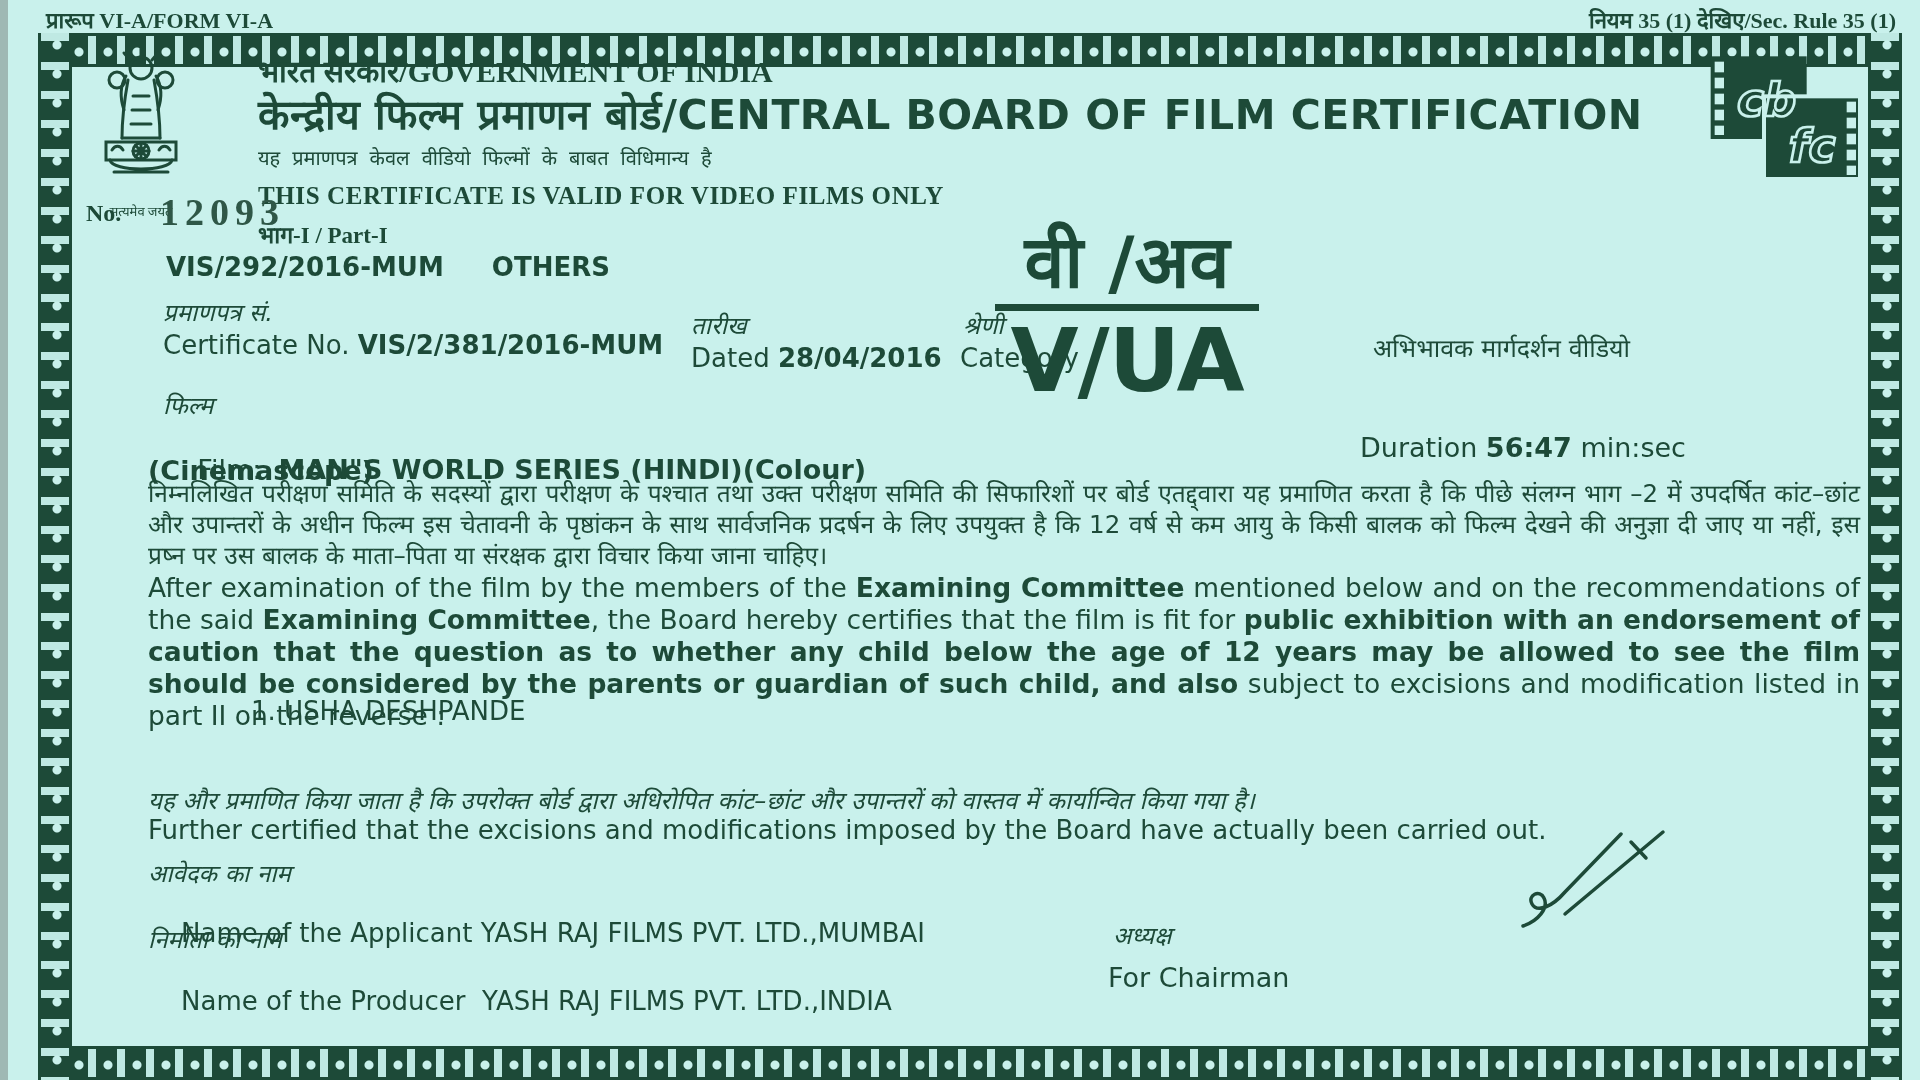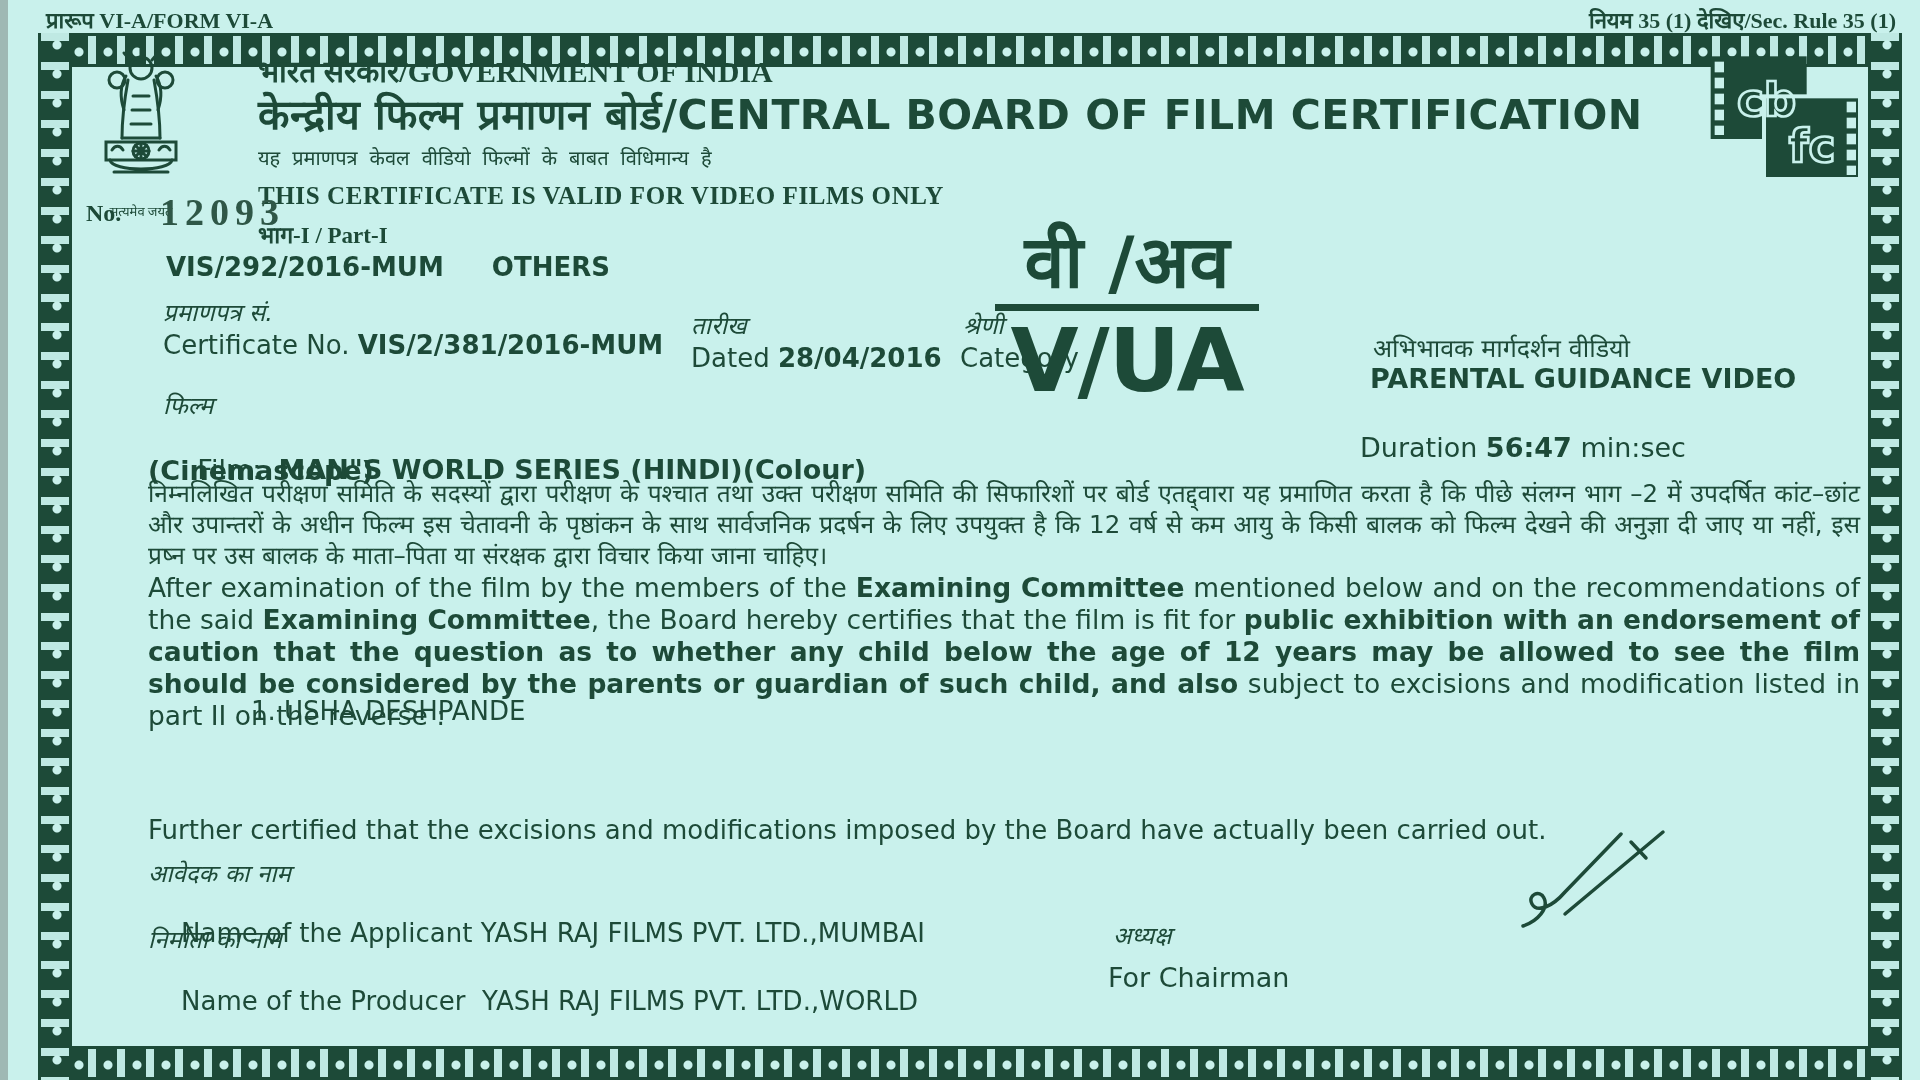--- a/index.html
+++ b/index.html
@@ -91,21 +91,21 @@
         <circle cx="71" cy="105" r="8"></circle>
         <path d="M71,97 v16 M63,105 h16 M65.5,99.5 l11,11 M76.5,99.5 l-11,11"></path>
         <path d="M42,104 c3,-5 8,-5 11,0 M89,104 c3,-5 8,-5 11,0"></path>
 
         <path d="M40,114 c2,12 60,12 62,0 M44,126 h54"></path>
       </g>
     </svg>
     <span class="emblem-caption serif">सत्यमेव जयते</span>
   </div>
 
-  <div class="abs" style="left:1692px;top:52px;">
+  <div class="abs" style="left:1692px;top:52px;font-style:italic;">
     <svg width="172" height="134" viewBox="0 0 129 100">
       <rect x="8" y="3" width="72" height="62" fill="#1d4a38"></rect>
       <g fill="#c9f1ec">
         <rect x="11" y="7" width="7" height="8"></rect>
           <rect x="11" y="19" width="7" height="8"></rect>
         <rect x="11" y="31" width="7" height="8"></rect>
           <rect x="11" y="43" width="7" height="8"></rect>
         <rect x="11" y="55" width="7" height="7"></rect>
       </g>
       <rect x="48" y="33" width="72" height="62" fill="#1d4a38" stroke="#c9f1ec" stroke-width="3"></rect>
@@ -149,21 +149,20 @@
   <div class="abs t24" style="left:955px;top:308px;">श्रेणी</div>
   <div class="abs t26" style="left:952px;top:343px;">Category</div>
 
   <div class="abs cat-mark">
     <div class="cat-hi">वी /अव</div>
     <hr class="cat-rule">
     <div class="cat-en">V/UA</div>
   </div>
 
   <div class="abs" style="left:1365px;top:330px;font-size:25px;">अभिभावक मार्गदर्शन वीडियो</div>
-  <div class="abs b t27" style="left:1362px;top:363px;">PARENTAL GUIDANCE VIDEO</div>
 
   <div class="abs t24" style="left:155px;top:388px;">फिल्म</div>
   <div class="abs t27" style="left:155px;top:423px;white-space:pre;">
     <span>Film:  </span><b>MAN"S WORLD SERIES (HINDI)(Colour)</b>
   </div>
   <div class="abs b t27" style="left:140px;top:455px;">(Cinemascope)</div>
 
   <div class="abs t27" style="left:1352px;top:432px;">
     <span>Duration </span><b>56:47</b><span> min:sec</span>
   </div>
@@ -171,29 +170,30 @@
   <div class="abs para hi-para" style="top:478px;">निम्नलिखित परीक्षण समिति के सदस्यों द्वारा परीक्षण के पश्चात तथा उक्त परीक्षण समिति की सिफारिशों पर बोर्ड एतद्द्वारा यह प्रमाणित करता है कि पीछे संलग्न भाग –2 में उपदर्षित कांट–छांट और उपान्तरों के अधीन फिल्म इस चेतावनी के पृष्ठांकन के साथ सार्वजनिक प्रदर्षन के लिए उपयुक्त है कि 12 वर्ष से कम आयु के किसी बालक को फिल्म देखने की अनुज्ञा दी जाए या नहीं, इस प्रष्न पर उस बालक के माता–पिता या संरक्षक द्वारा विचार किया जाना चाहिए।</div>
 
   <div class="abs para en-para" style="top:572px;">
     <span>After examination of the film by the members of the </span><b>Examining Committee</b><span> mentioned below and on the recommendations of the said </span><b>Examining Committee</b><span>, the Board hereby certifies that the film is fit for </span><b>public exhibition with an endorsement of caution that the question as to whether any child below the age of 12 years may be allowed to see the film should be considered by the parents or guardian of such child, and also</b><span> subject to excisions and modification listed in part II on the reverse :</span>
   </div>
 
   <div class="abs committee">
     <div>1. USHA DESHPANDE</div>
   </div>
 
+  <div class="abs t24" style="left:140px;top:783px;">यह और प्रमाणित किया जाता है कि उपरोक्त बोर्ड द्वारा अधिरोपित कांट–छांट और उपान्तरों को वास्तव में कार्यान्वित किया गया है।</div>
   <div class="abs t26" style="left:140px;top:815px;">Further certified that the excisions and modifications imposed by the Board have actually been carried out.</div>
 
   <div class="abs t24" style="left:140px;top:856px;">आवेदक का नाम</div>
   <div class="abs t26" style="left:140px;top:888px;white-space:pre;">
     <span>Name of the Applicant </span><span>YASH RAJ FILMS PVT. LTD.,MUMBAI</span>
   </div>
   <div class="abs t24" style="left:140px;top:922px;">निर्माता का नाम</div>
   <div class="abs t26" style="left:140px;top:956px;white-space:pre;">
-    <span>Name of the Producer  </span><span>YASH RAJ FILMS PVT. LTD.,WORLD</span>
+    <span>Name of the Producer  </span><span>YASH RAJ FILMS PVT. LTD.,INDIA</span>
   </div>
 
   <div class="abs t24" style="left:1105px;top:918px;">अध्यक्ष</div>
   <div class="abs t27" style="left:1100px;top:962px;">For Chairman</div>
 
   <svg class="abs" style="left:1495px;top:822px;" width="212" height="112" viewBox="0 0 212 112">
     <g class="ink" stroke-width="3.5">
       <path d="M20,104 c15,-5 26,-18 21,-28 c-4,-9 -17,-3 -12,6 c5,9 20,3 33,-12 l56,-58"></path>
       <path d="M62,92 L160,10"></path>
       <path d="M128,20 l15,16"></path>

